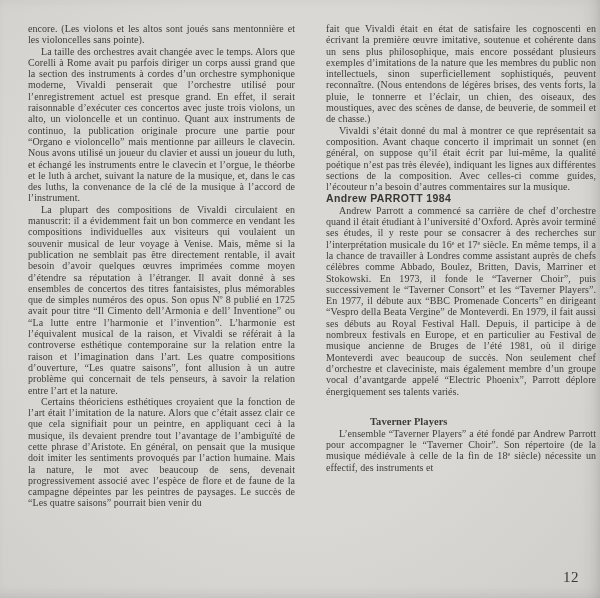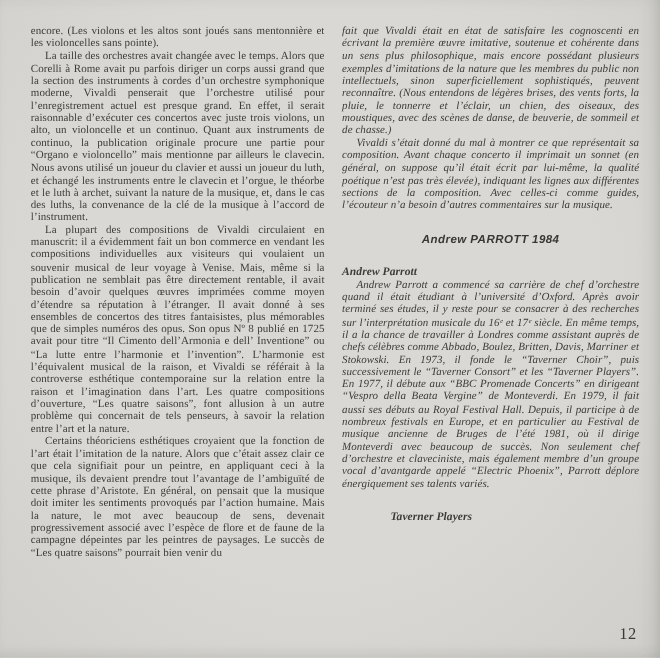--- a/index.html
+++ b/index.html
@@ -16,32 +16,32 @@
   }
   .col {
     position: absolute;
     top: 23px;
     text-align: justify;
     font-size: 10px;
     line-height: 11.3px;
     letter-spacing: 0.05px;
   }
   .col-left  { left: 28px;  width: 267px; }
-  .col-right { left: 311px; width: 270px; font-style: italic; }
+  .col-right { left: 326px; width: 270px; }
   .col p { margin: 0; }
   .col p.indent { text-indent: 13px; }
   .signature {
     font-family: "Liberation Sans", "DejaVu Sans", sans-serif;
     font-size: 10.5px;
     font-weight: 600;
     letter-spacing: 0.4px;
-    text-align: center;
+    text-align: left;
     color: #39383.5;
     color: #393834;
-    margin-top: 21px;
+    margin-top: 1px;
   }
   .section-heading {
     font-size: 10.5px;
     font-weight: bold;
     margin: 0;
     line-height: 12px;
   }
   .heading-gap-1 { margin-top: 17px; }
   .heading-gap-2 { margin-top: 19px; margin-left: 44px; }
   .after-heading { margin-top: 1px; }
@@ -66,21 +66,21 @@
     <p class="indent">La plupart des compositions de Vivaldi circulaient en manuscrit: il a évidemment fait un bon commerce en vendant les compositions individuelles aux visiteurs qui voulaient un souvenir musical de leur voyage à Venise. Mais, même si la publication ne semblait pas être directement rentable, il avait besoin d’avoir quelques œuvres imprimées comme moyen d’étendre sa réputation à l’étranger. Il avait donné à ses ensembles de concertos des titres fantaisistes, plus mémorables que de simples numéros des opus. Son opus Nº 8 publié en 1725 avait pour titre “Il Cimento dell’Armonia e dell’ Inventione” ou “La lutte entre l’harmonie et l’invention”. L’harmonie est l’équivalent musical de la raison, et Vivaldi se référait à la controverse esthétique contemporaine sur la relation entre la raison et l’imagination dans l’art. Les quatre compositions d’ouverture, “Les quatre saisons”, font allusion à un autre problème qui concernait de tels penseurs, à savoir la relation entre l’art et la nature.</p>
     <p class="indent">Certains théoriciens esthétiques croyaient que la fonction de l’art était l’imitation de la nature. Alors que c’était assez clair ce que cela signifiait pour un peintre, en appliquant ceci à la musique, ils devaient prendre tout l’avantage de l’ambiguïté de cette phrase d’Aristote. En général, on pensait que la musique doit imiter les sentiments provoqués par l’action humaine. Mais la nature, le mot avec beaucoup de sens, devenait progressivement associé avec l’espèce de flore et de faune de la campagne dépeintes par les peintres de paysages. Le succès de “Les quatre saisons” pourrait bien venir du</p>
   </div>
 
   <div class="col col-right">
     <p>fait que Vivaldi était en état de satisfaire les cognoscenti en écrivant la première œuvre imitative, soutenue et cohérente dans un sens plus philosophique, mais encore possédant plusieurs exemples d’imitations de la nature que les membres du public non intellectuels, sinon superficiellement sophistiqués, peuvent reconnaître. (Nous entendons de légères brises, des vents forts, la pluie, le tonnerre et l’éclair, un chien, des oiseaux, des moustiques, avec des scènes de danse, de beuverie, de sommeil et de chasse.)</p>
     <p class="indent">Vivaldi s’était donné du mal à montrer ce que représentait sa composition. Avant chaque concerto il imprimait un sonnet (en général, on suppose qu’il était écrit par lui-même, la qualité poétique n’est pas très élevée), indiquant les lignes aux différentes sections de la composition. Avec celles-ci comme guides, l’écouteur n’a besoin d’autres commentaires sur la musique.</p>
 
     <div class="signature">Andrew PARROTT 1984</div>
 
-    <h3 class="section-heading heading-gap-1">Andrew Parrott</h3>
     <p class="indent after-heading">Andrew Parrott a commencé sa carrière de chef d’orchestre quand il était étudiant à l’université d’Oxford. Après avoir terminé ses études, il y reste pour se consacrer à des recherches sur l’interprétation musicale du 16ᵉ et 17ᵉ siècle. En même temps, il a la chance de travailler à Londres comme assistant auprès de chefs célèbres comme Abbado, Boulez, Britten, Davis, Marriner et Stokowski. En 1973, il fonde le “Taverner Choir”, puis successivement le “Taverner Consort” et les “Taverner Players”. En 1977, il débute aux “BBC Promenade Concerts” en dirigeant “Vespro della Beata Vergine” de Monteverdi. En 1979, il fait aussi ses débuts au Royal Festival Hall. Depuis, il participe à de nombreux festivals en Europe, et en particulier au Festival de musique ancienne de Bruges de l’été 1981, où il dirige Monteverdi avec beaucoup de succès. Non seulement chef d’orchestre et claveciniste, mais également membre d’un groupe vocal d’avantgarde appelé “Electric Phoenix”, Parrott déplore énergiquement ses talents variés.</p>
 
     <h3 class="section-heading heading-gap-2">Taverner Players</h3>
+    <p class="indent after-heading">L’ensemble “Taverner Players” a été fondé par Andrew Parrott pour accompagner le “Taverner Choir”. Son répertoire (de la musique médiévale à celle de la fin de 18ᵉ siècle) nécessite un effectif, des instruments et</p>
   </div>
 
   <div class="page-number">12</div>
 
 </div>
 
 </body></html>

